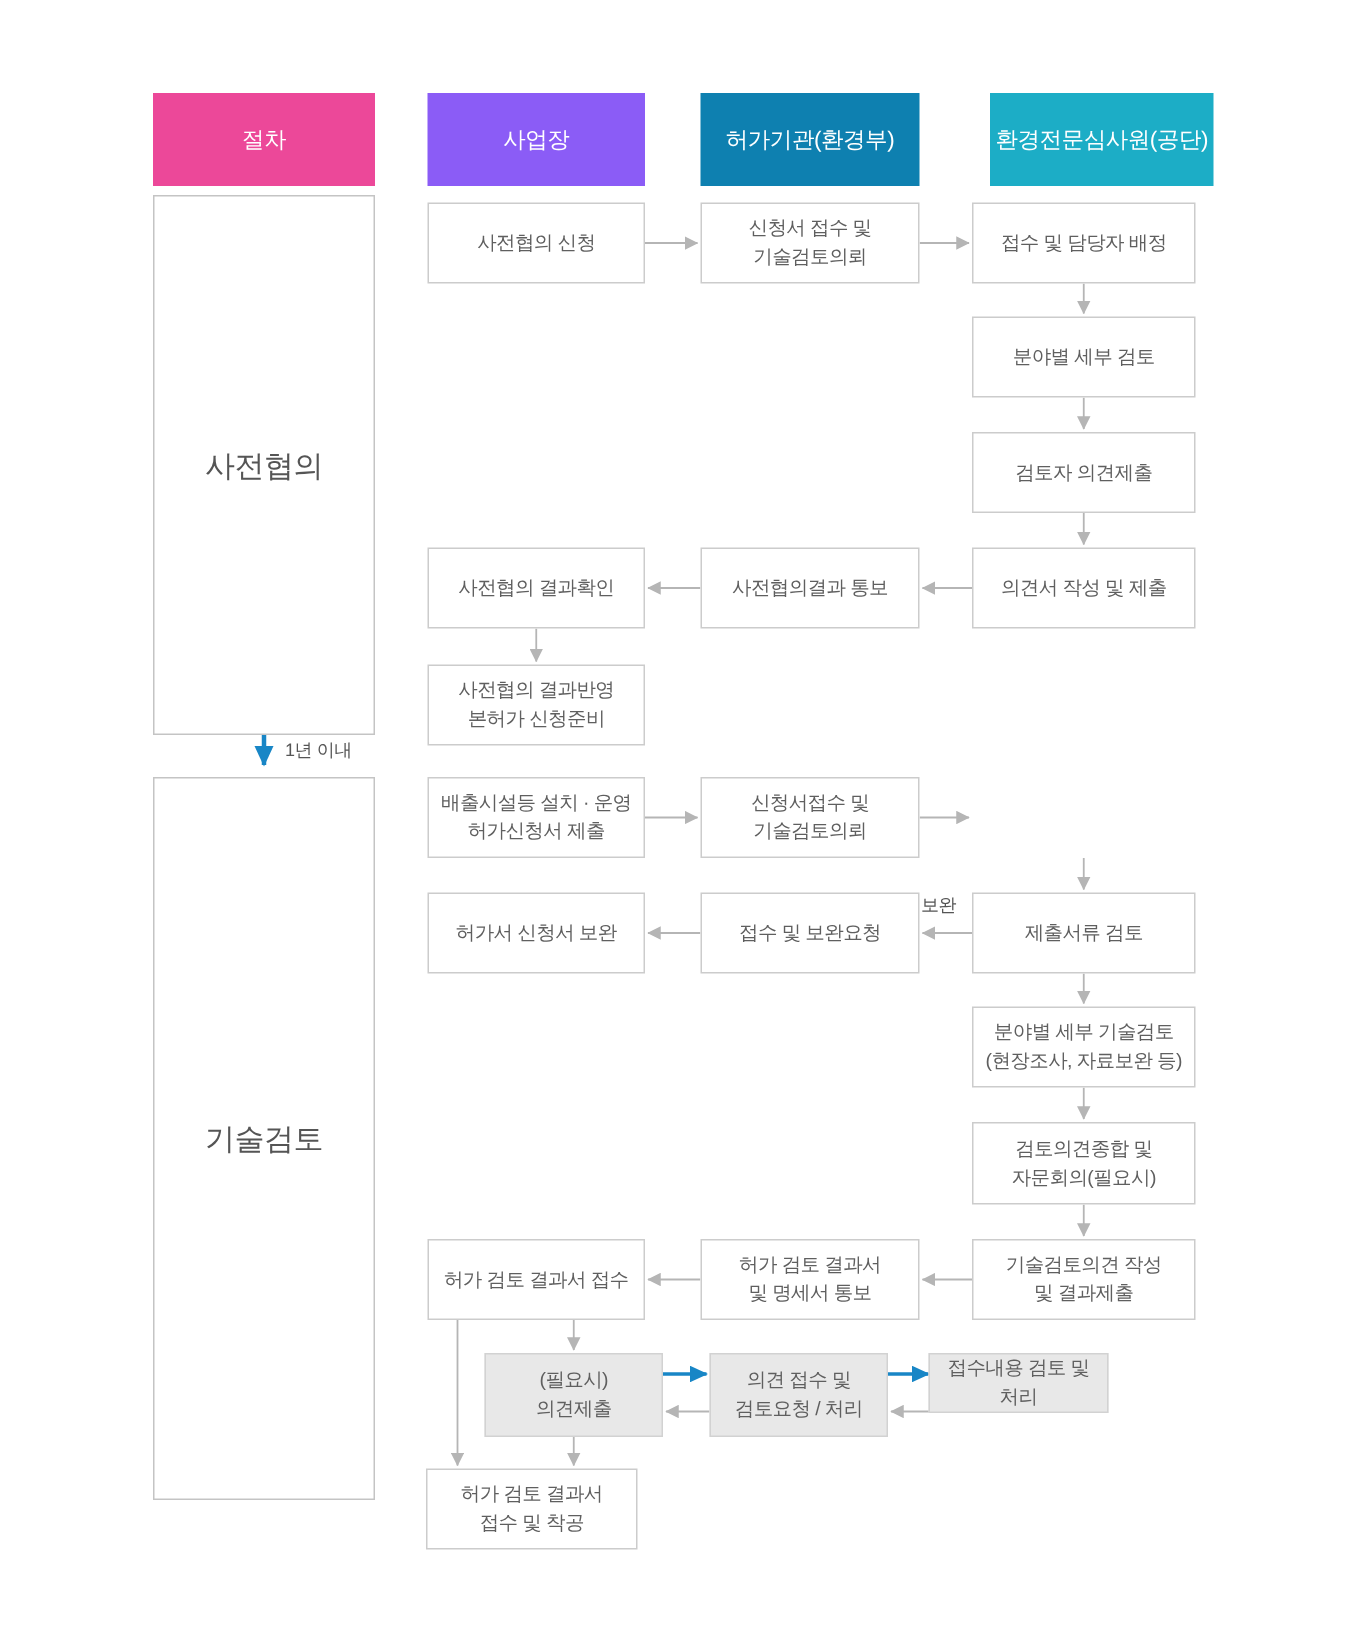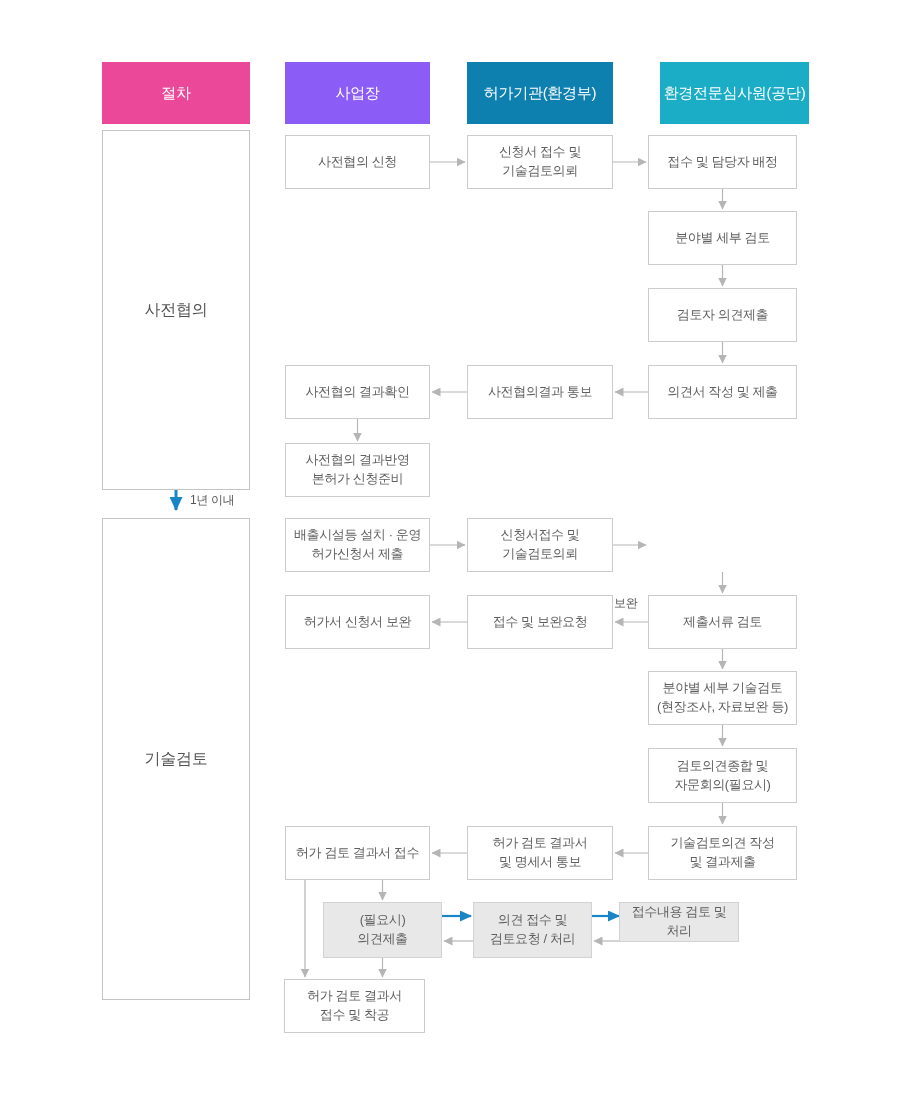--- a/index.html
+++ b/index.html
@@ -33,21 +33,21 @@
   }
   .phase {
     position: absolute;
     left: 102px;
     width: 148px;
     border: 1px solid #c4c4c4;
     background: #ffffff;
     display: flex;
     align-items: center;
     justify-content: center;
-    font-size: 16px;
+    font-size: 20px;
     color: #555555;
     letter-spacing: -0.3px;
   }
   .node {
     position: absolute;
     border: 1px solid #cccccc;
     background: #ffffff;
     display: flex;
     align-items: center;
     justify-content: center;

